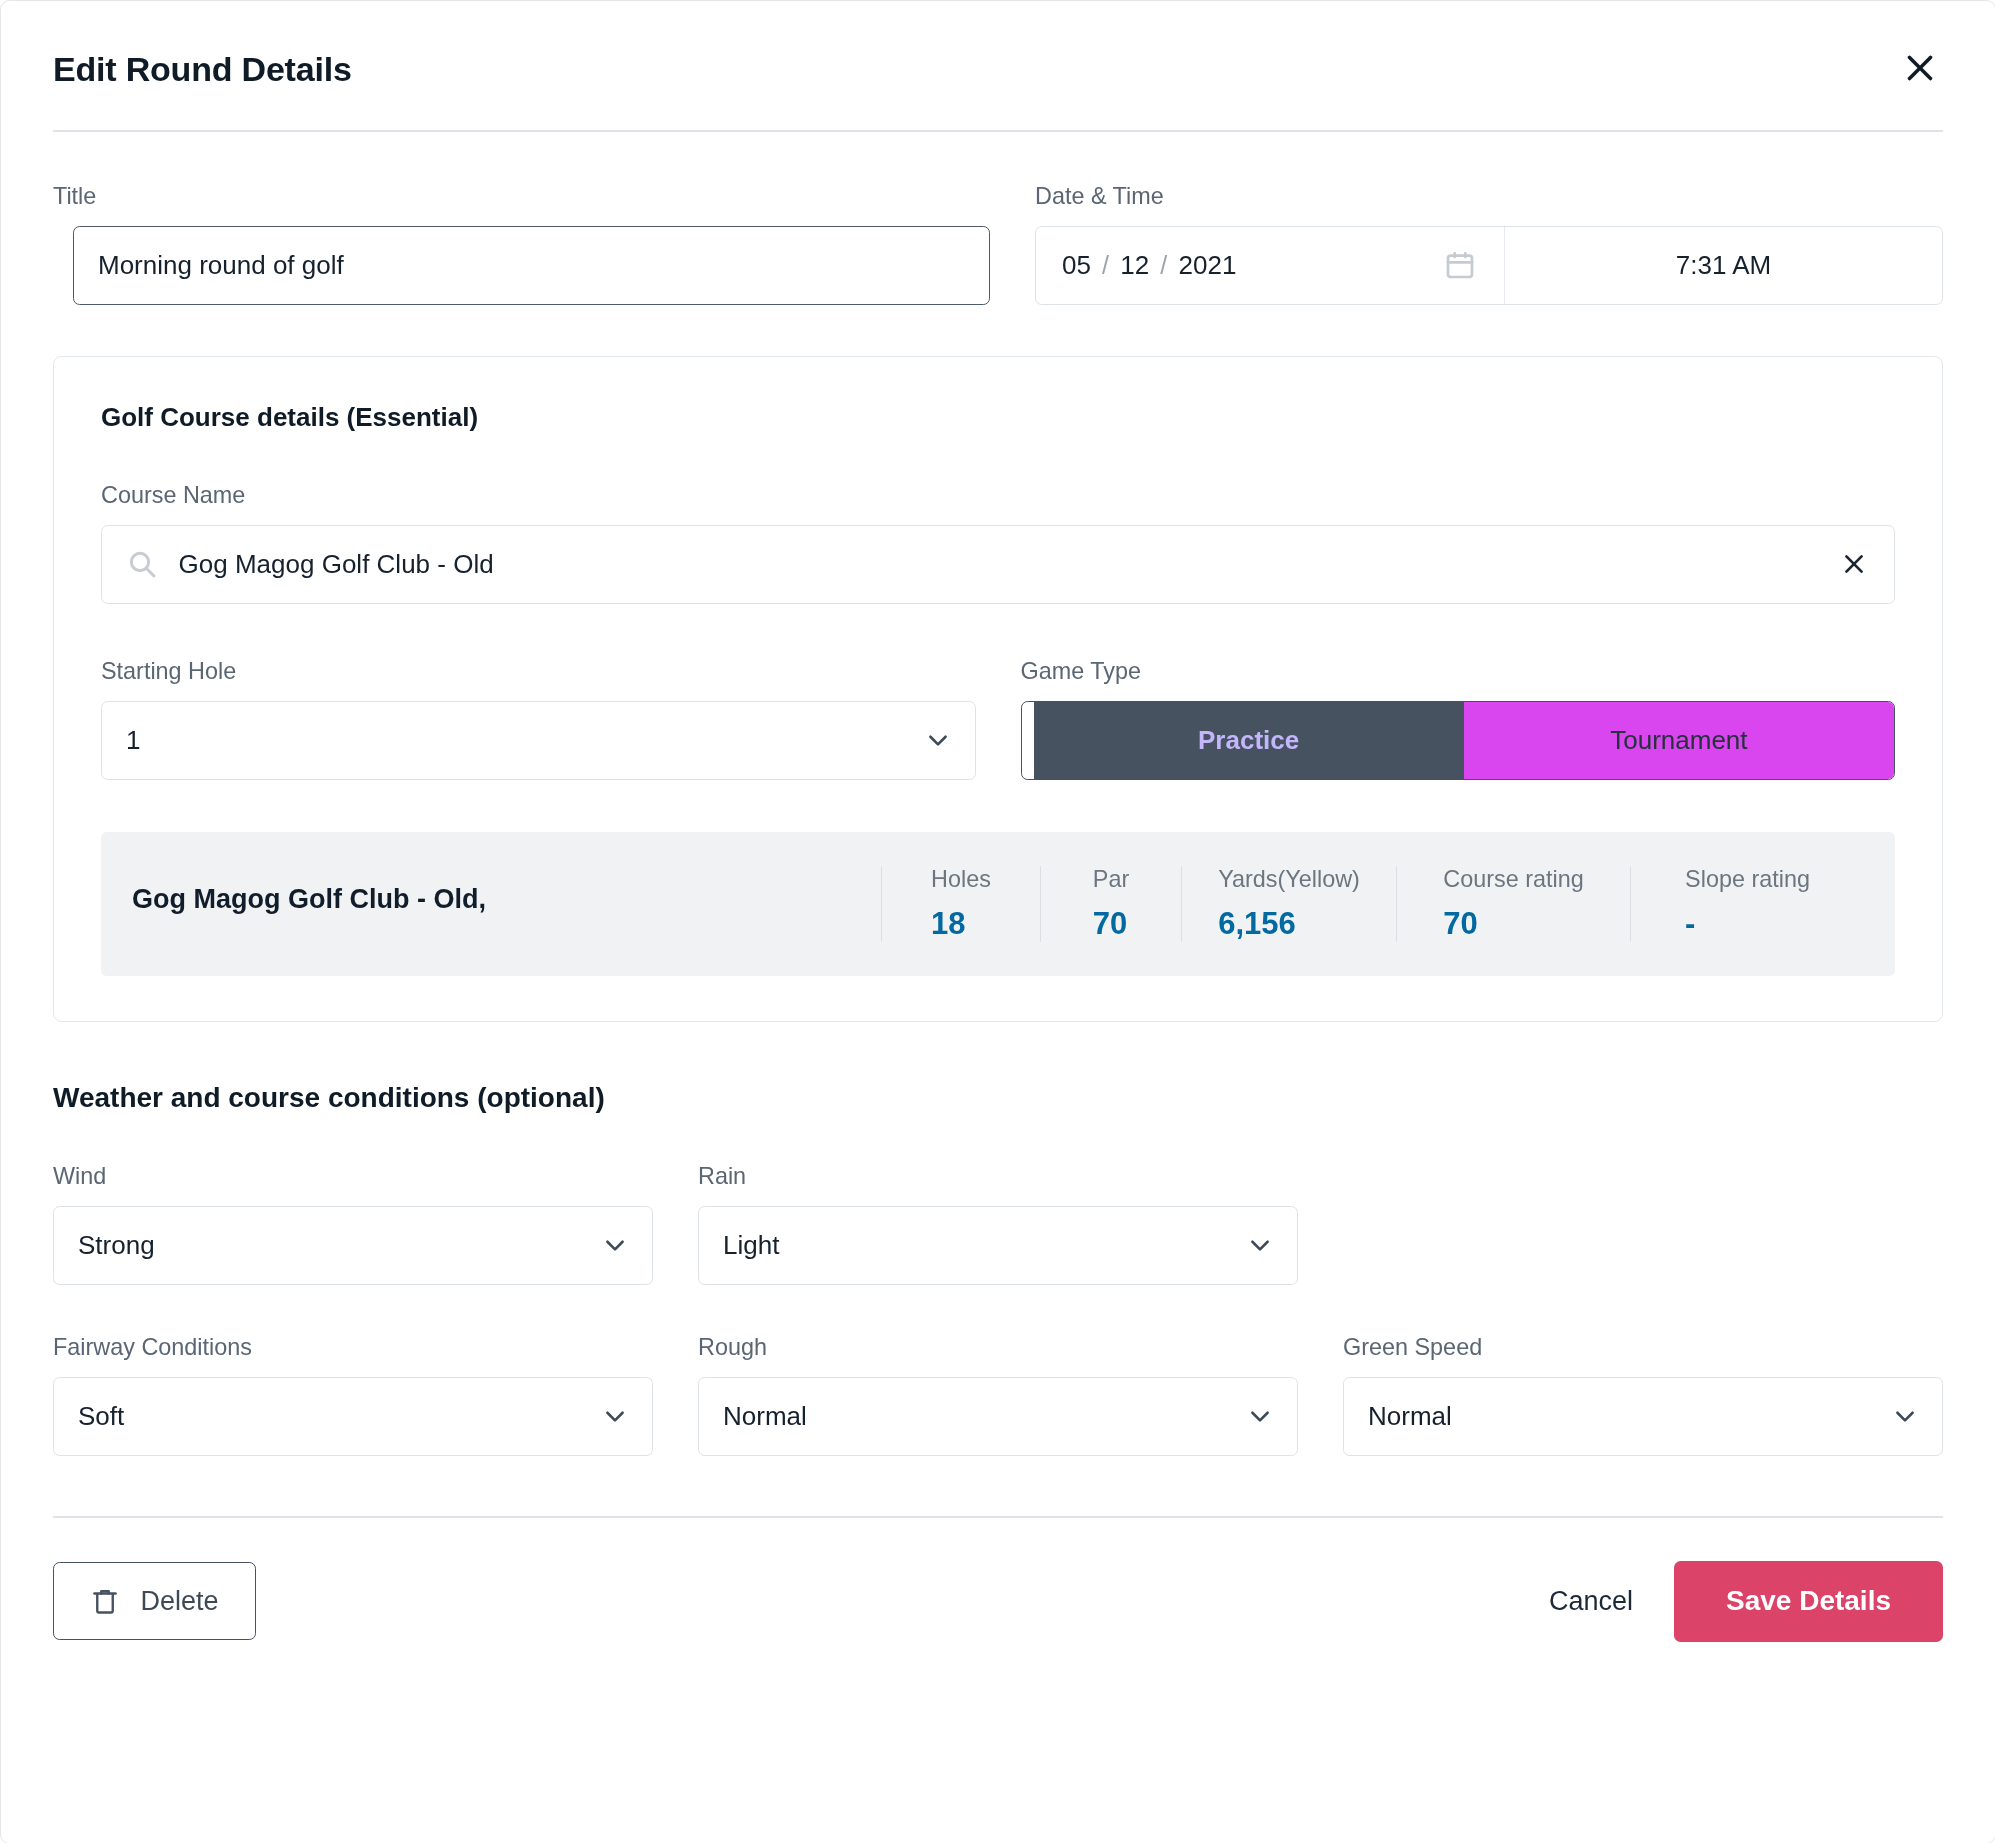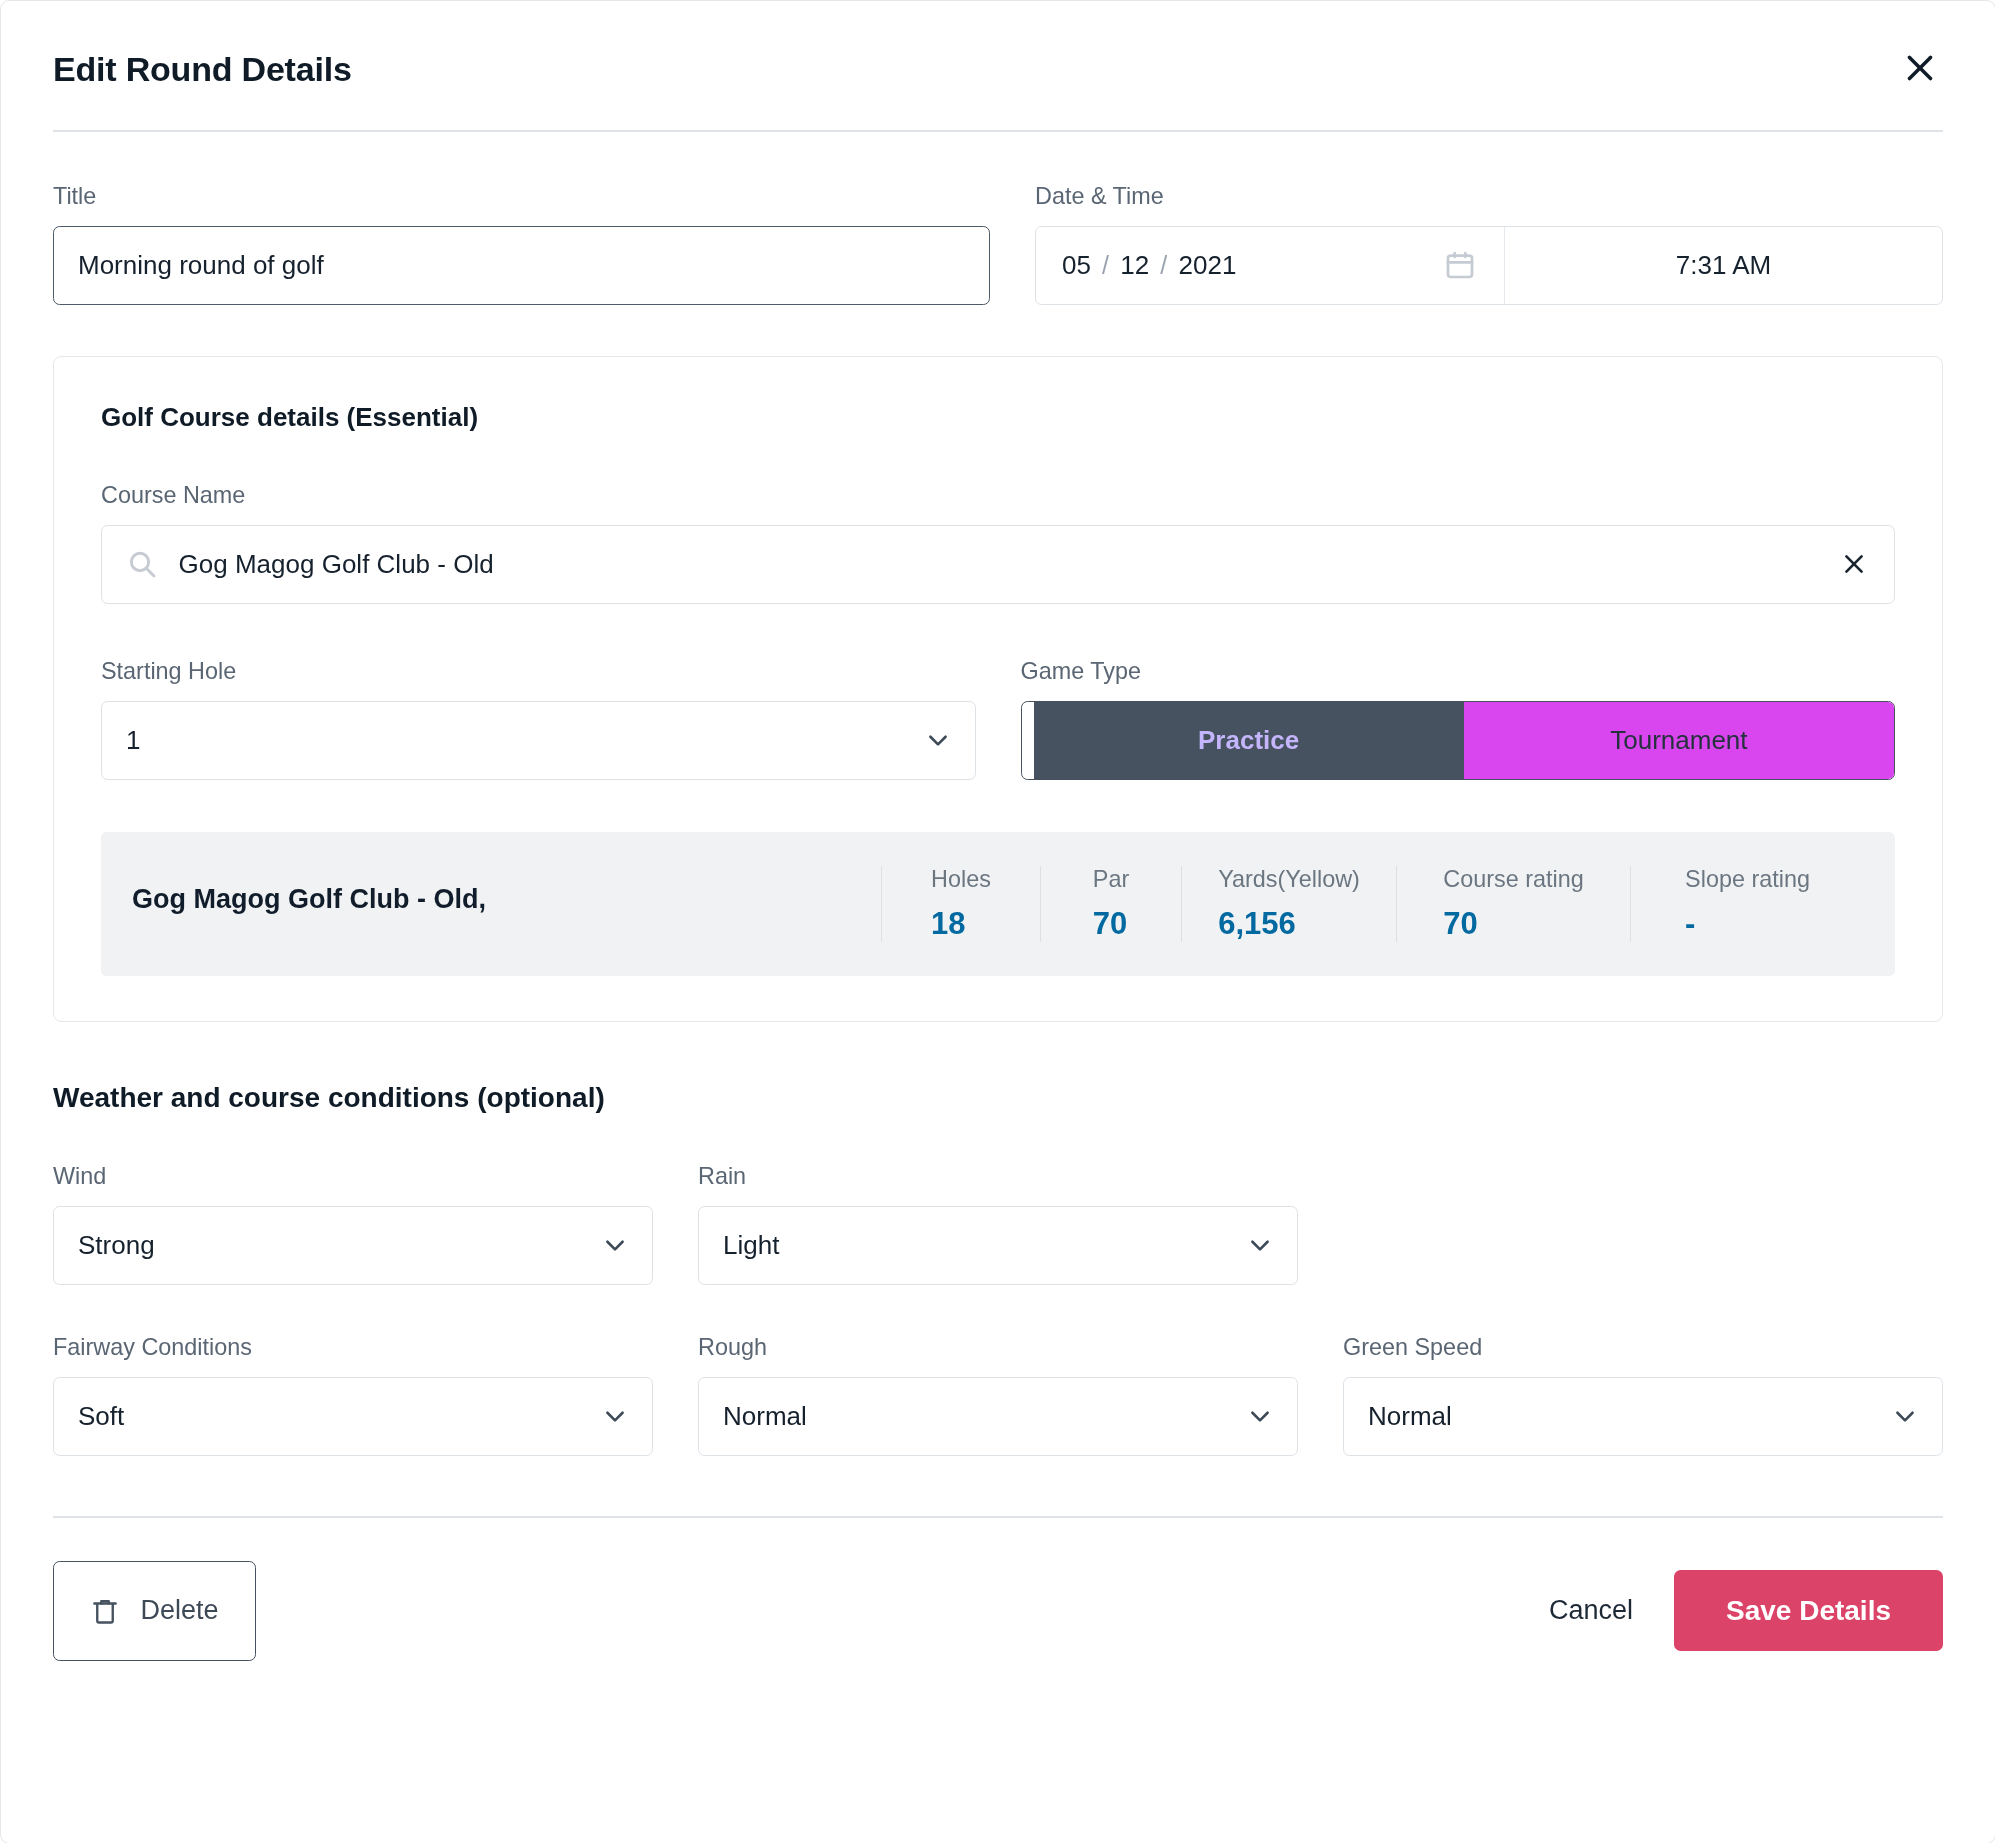--- a/index.html
+++ b/index.html
@@ -66,21 +66,21 @@
     border: 1.9px solid #dde2e7;
     border-radius: 6.6px;
     background: #fff;
     display: flex;
     align-items: center;
     padding: 0 24px;
     font-size: 26px;
     color: #16212e;
     position: relative;
   }
-  .control.focused { border-color: #4d5a67; }
+  .control.focused { border-color: #4d5a67; margin-left: 20px; }
   .chev {
     position: absolute;
     right: 24px;
     top: 50%;
     transform: translateY(-50%);
     width: 26px; height: 26px;
     pointer-events: none;
   }
   .chev svg { display:block; width: 100%; height: 100%; }
 
@@ -241,21 +241,21 @@
   }
   .footer {
     display: flex;
     align-items: center;
     padding: 43px 52px 0 52px;
   }
   .delete-btn {
     display: flex;
     align-items: center;
     gap: 20.6px;
-    height: 100px;
+    height: 78px;
     padding: 2px 36px;
     border: 1.9px solid #46525f;
     border-radius: 6.6px;
     background: #fff;
     font-size: 27px;
     color: #3d4956;
     cursor: pointer;
     font-family: "Liberation Sans", sans-serif;
   }
   .trash-icon { width: 30px; height: 32px; display:block; }

